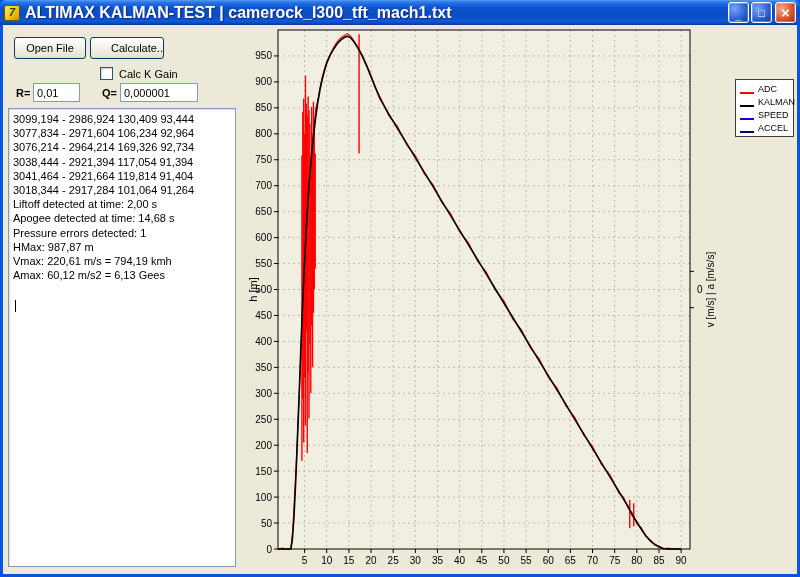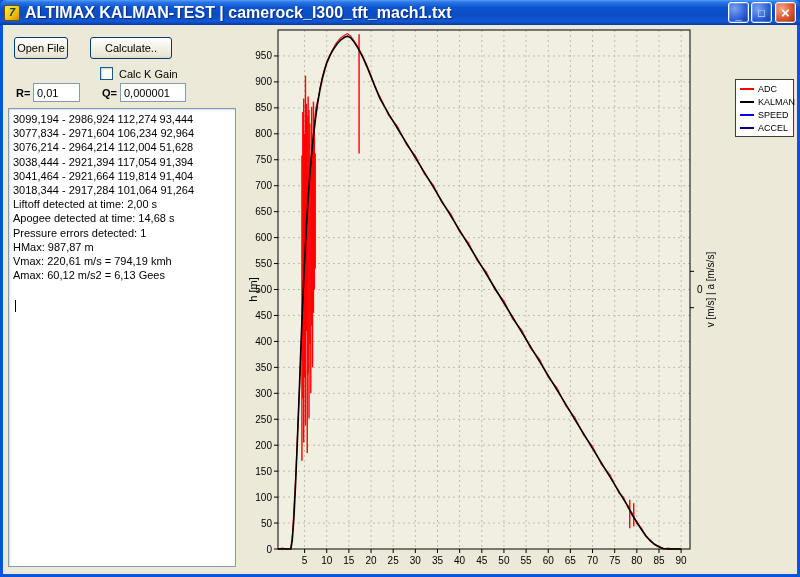--- a/index.html
+++ b/index.html
@@ -42,59 +42,59 @@
     background:#ece9d8;
   }
 
   
   .xp-btn{
     position:absolute; height:22px; font-size:11px; color:#000;
     background:linear-gradient(180deg,#ffffff 0%,#f4f2e8 45%,#e8e5d2 90%,#dcd8c4 100%);
     border:1px solid #003c74; border-radius:3px; cursor:default;
     font-family:"Liberation Sans",sans-serif;
   }
-  .btn-open{ left:11px; top:12px; width:54px; }
-  .btn-calc{ left:87px; top:12px; width:82px; }
+  .btn-open{ left:11px; top:12px; width:72px; }
+  .btn-calc{ left:87px; top:12px; width:74px;text-align:right; }
 
   .checkbox-row{ position:absolute; left:97px; top:42px; display:flex; align-items:center; gap:6px; }
   .checkbox-box{
     width:13px; height:13px; background:#fff;
     border:1px solid #1d5987; box-shadow:inset 1px 1px 2px rgba(0,0,0,.2);
   }
   .checkbox-label{ font-size:11px; }
 
   .param-label{ position:absolute; font-size:11px; font-weight:bold; }
   .lbl-r{ left:13px; top:62px; }
   .lbl-q{ left:99px; top:62px; }
   .param-input{
     position:absolute; height:19px; font-size:11px; padding:7px 3px;
     border:1px solid #7f9db9; background:#fff; font-family:"Liberation Sans",sans-serif;
   }
   .inp-r{ left:30px; top:58px; width:47px; }
-  .inp-q{ left:117px; top:58px; width:66px; }
+  .inp-q{ left:117px; top:58px; width:78px; }
 
   .log-box{
     position:absolute; left:5px; top:83px; width:228px; height:459px;
     background:#fff; border:1px solid #7f9db9;
     box-shadow:inset 1px 1px 2px rgba(0,0,0,.15);
     padding:3px 0 0 4px; overflow:hidden;
   }
   .log-line{ font-size:11px; line-height:14.2px; white-space:pre; color:#000; }
   .text-caret{ position:absolute; left:6px; top:191px; width:1px; height:12px; background:#000; }
 
   
   .chart-svg{ position:absolute; left:241px; top:1px; width:553px; height:548px; }
   .chart-svg text{ font-family:"Liberation Sans",sans-serif; fill:#000; }
 
   .legend{
     position:absolute; left:732px; top:54px; width:59px;
     background:#fff; border:1px solid #3c3c3c; padding:3px 4px;
     display:flex; flex-direction:column; gap:2px;
   }
-  .legend-item{ display:flex; align-items:center; gap:4px; height:11px; }
+  .legend-item{ display:flex; align-items:flex-end; gap:4px; height:11px; }
   .legend-dash{ width:14px; height:2px; flex:0 0 14px; }
   .legend-label{ font-size:9px; color:#000; line-height:10px; }
 </style>
 </head>
 <body>
 
 <div class="titlebar">
   <div class="app-icon">7</div>
   <div class="title-text">ALTIMAX KALMAN-TEST | camerock_I300_tft_mach1.txt</div>
   <div class="tb-btns">
@@ -120,23 +120,23 @@
     <span class="checkbox-label">Calc K Gain</span>
   </div>
 
   <span class="param-label lbl-r">R=</span>
   <input class="param-input inp-r" value="0,01" style="">
   <span class="param-label lbl-q">Q=</span>
   <input class="param-input inp-q" value="0,000001" style="">
 
   <div class="log-box">
 
-    <div class="log-line">3099,194 - 2986,924 112,274 93,444</div>
+    <div class="log-line">3099,194 - 2986,924 130,409 93,444</div>
       <div class="log-line">3077,834 - 2971,604 106,234 92,964</div>
-      <div class="log-line">3076,214 - 2964,214 112,004 51,628</div>
+      <div class="log-line">3076,214 - 2964,214 169,326 92,734</div>
       <div class="log-line">3038,444 - 2921,394 117,054 91,394</div>
       <div class="log-line">3041,464 - 2921,664 119,814 91,404</div>
       <div class="log-line">3018,344 - 2917,284 101,064 91,264</div>
       <div class="log-line">Liftoff detected at time: 2,00 s</div>
       <div class="log-line">Apogee detected at time: 14,68 s</div>
       <div class="log-line">Pressure errors detected: 1</div>
       <div class="log-line">HMax: 987,87 m</div>
       <div class="log-line">Vmax: 220,61 m/s = 794,19 kmh</div>
       <div class="log-line">Amax: 60,12 m/s2 = 6,13 Gees</div>
       <div class="text-caret"></div>

